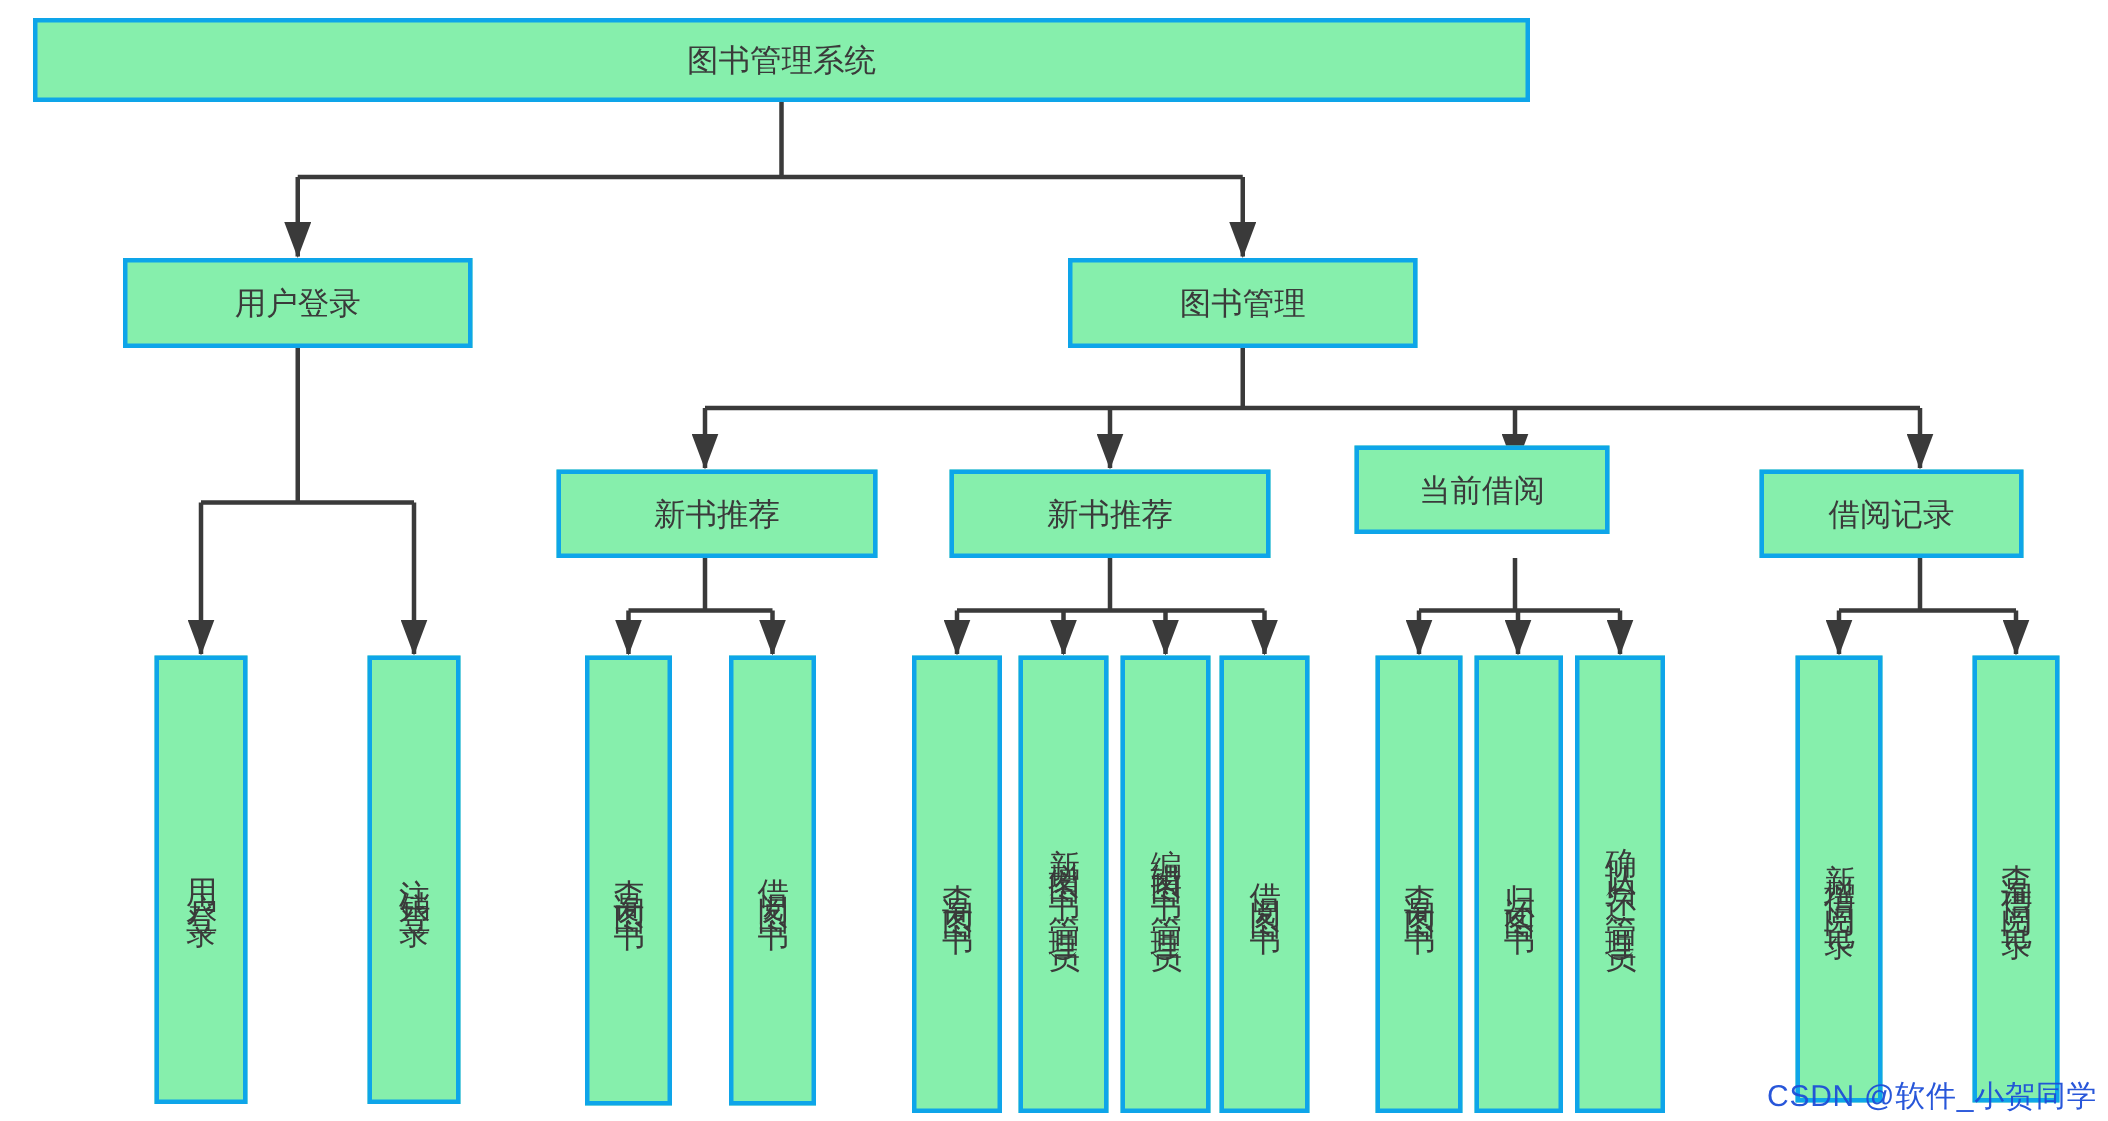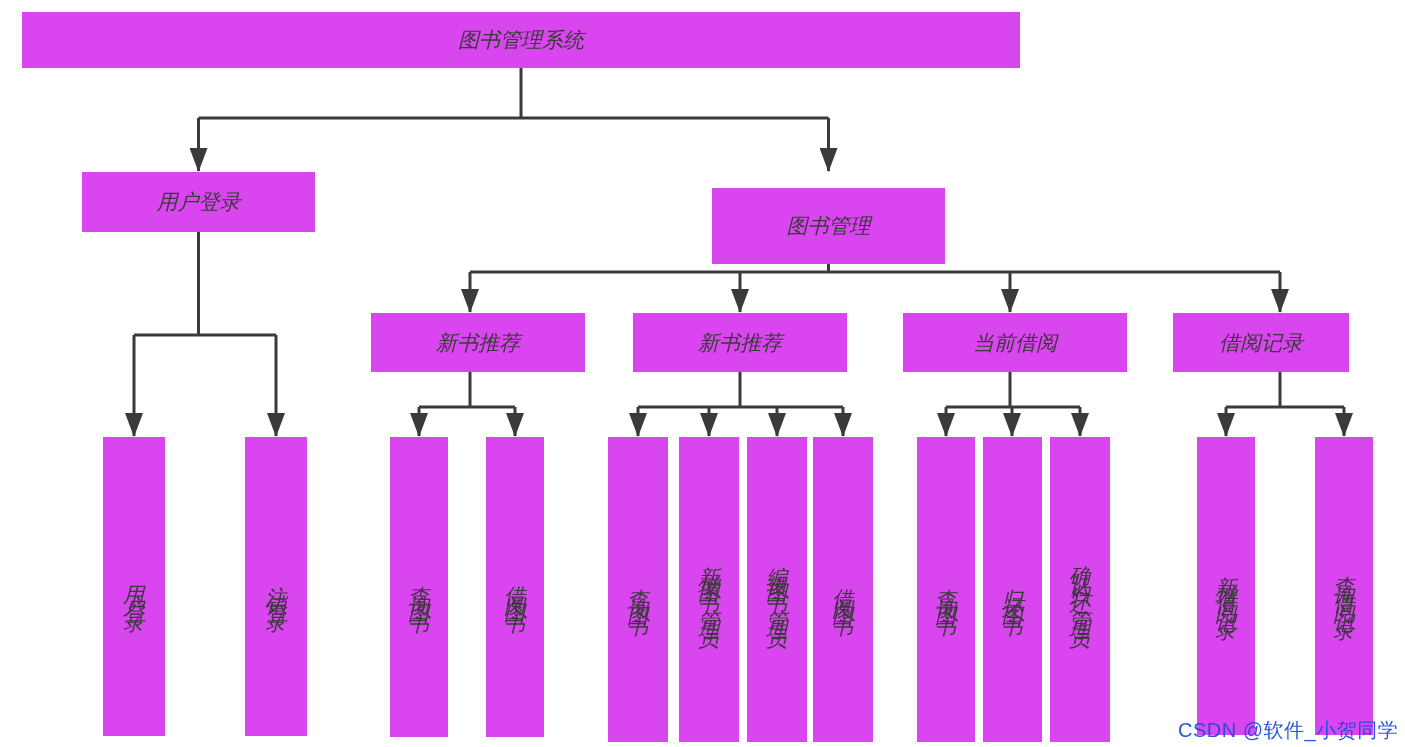--- a/index.html
+++ b/index.html
@@ -13,30 +13,29 @@
   }
   #connectors {
     position: absolute;
     left: 0; top: 0;
     width: 1405px; height: 747px;
     pointer-events: none;
   }
   .node {
     position: absolute;
     box-sizing: border-box;
-    background: #d946ef;
-    border: 3px solid #d946ef;
+    background: #86efac;
+    border: 3px solid #0ea5e9;
     color: #3a3a3a;
     display: flex;
     align-items: center;
     justify-content: center;
     font-size: 21px;
     text-align: center;
     z-index: 2;
-    font-style: italic;
   }
   .node.vert {
     writing-mode: vertical-rl;
     text-orientation: mixed;
     letter-spacing: 9px;
     line-height: 1;
     font-size: 21px;
   }
   #watermark {
     position: absolute;
@@ -110,25 +109,25 @@
         <path d="M1280 372 V407 M1226 407 H1344"></path>
         <line x1="1226" y1="407" x2="1226" y2="436" marker-end="url(#arrow)"></line>
         <line x1="1344" y1="407" x2="1344" y2="436" marker-end="url(#arrow)"></line>
       </g>
     </g>
   </svg>
 
   <div class="node" style="left:22px; top:12px; width:998px; height:56px;">图书管理系统</div>
 
   <div class="node" style="left:82px; top:172px; width:233px; height:60px;">用户登录</div>
-  <div class="node" style="left:712px; top:172px; width:233px; height:76px;margin-top:16px;">图书管理</div>
+  <div class="node" style="left:712px; top:172px; width:233px; height:60px;">图书管理</div>
 
   <div class="node" style="left:371px; top:313px; width:214px; height:59px;">新书推荐</div>
   <div class="node" style="left:633px; top:313px; width:214px; height:59px;">新书推荐</div>
-  <div class="node" style="left:903px; top:313px; width:224px; height:59px;">当前借阅</div>
+  <div class="node" style="left:903px; top:297px; width:170px; height:59px;">当前借阅</div>
   <div class="node" style="left:1173px; top:313px; width:176px; height:59px;">借阅记录</div>
 
   <div class="node vert" style="left:103px; top:437px; width:62px; height:299px;">用户登录</div>
   <div class="node vert" style="left:245px; top:437px; width:62px; height:299px;">注销登录</div>
 
   <div class="node vert" style="left:390px; top:437px; width:58px; height:300px;">查询图书</div>
   <div class="node vert" style="left:486px; top:437px; width:58px; height:300px;">借阅图书</div>
 
   <div class="node vert" style="left:608px; top:437px; width:60px; height:305px;">查询图书</div>
   <div class="node vert" style="left:679px; top:437px; width:60px; height:305px;">新增图书（管理员）</div>

